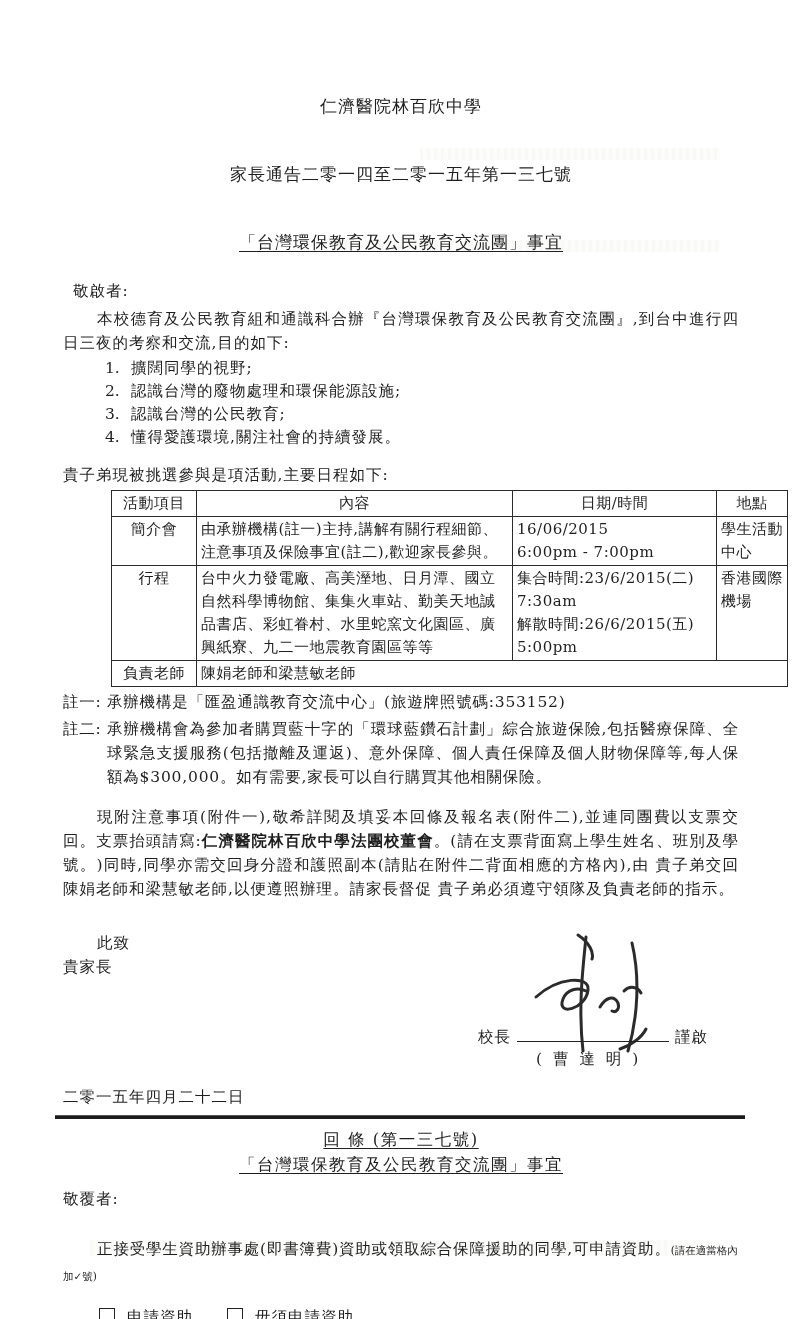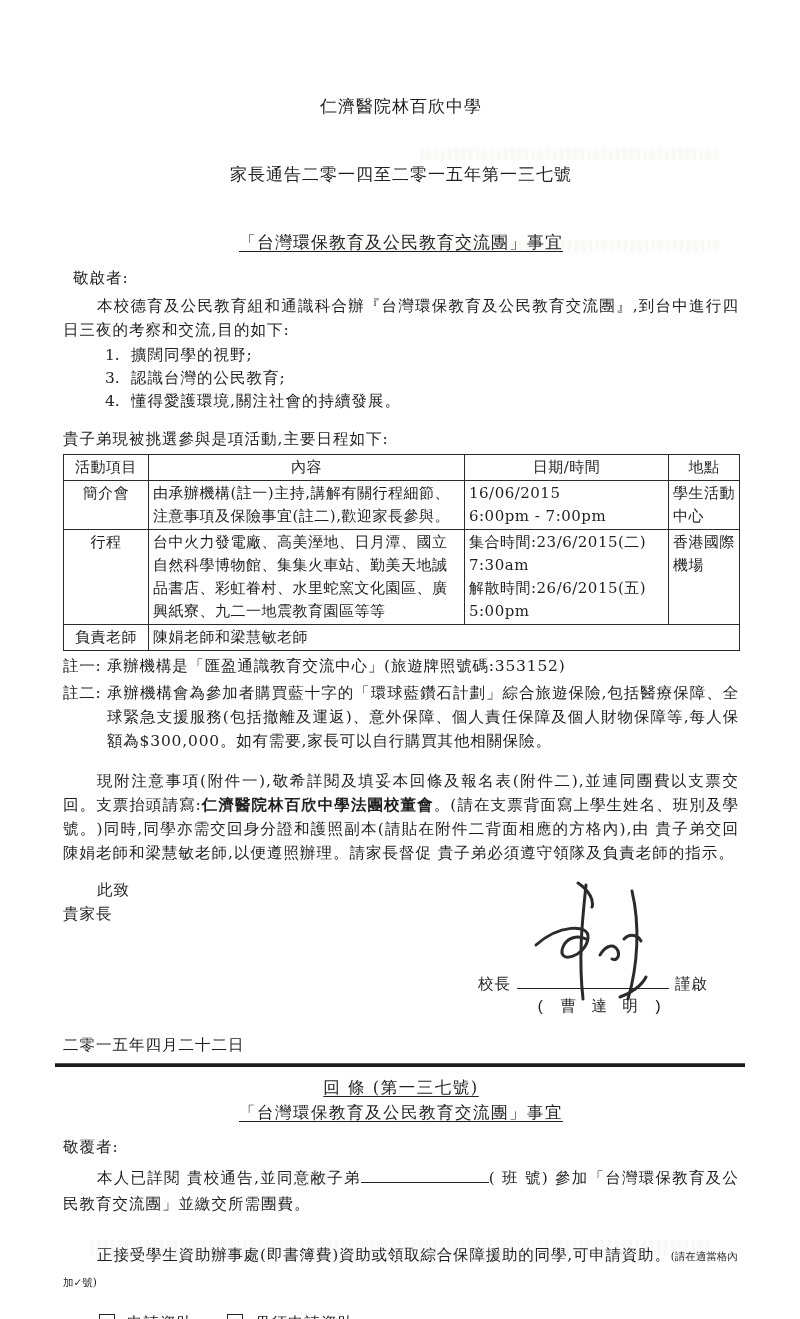--- a/index.html
+++ b/index.html
@@ -5,40 +5,40 @@
   html,body{margin:0;padding:0;background:#ffffff;}
   body{
     width:800px;height:1319px;position:relative;overflow:hidden;
     font-family:"DejaVu Serif","Liberation Serif",serif;
     color:#1f1f1f;font-size:15.5px;
   }
   .page{position:absolute;left:63px;top:50px;width:676px;}
   .center{text-align:center;}
   .title-line{font-size:17px;line-height:24px;letter-spacing:1px;margin-top:44px;}
   .u{text-decoration:underline;text-underline-offset:3px;}
-  .salutation{margin-top:12px;line-height:24px;padding-left:10px;letter-spacing:1px;}
+  .salutation{margin-top:25px;line-height:24px;padding-left:10px;letter-spacing:1px;}
   .para{margin:4px 0 0 0;line-height:24px;letter-spacing:1px;text-align:justify;}
   .indent{text-indent:2.2em;}
   ol.objectives{margin:2px 0 0 0;padding:0;list-style:none;}
   ol.objectives li{line-height:23px;letter-spacing:1px;padding-left:42px;}
   ol.objectives .num{display:inline-block;width:26px;letter-spacing:0;}
   .schedule-intro{margin-top:14px;line-height:24px;letter-spacing:1px;}
-  table.sched{border-collapse:collapse;width:676px;margin-top:3px;table-layout:fixed;}
+  table.sched{border-collapse:collapse;width:676px;margin-top:3px;table-layout:fixed;margin-left:48px;}
   table.sched th,table.sched td{
     border:1.2px solid #2b2b2b;padding:1px 4px;font-weight:normal;
     font-size:15px;line-height:23px;letter-spacing:0.5px;vertical-align:top;
   }
   table.sched th{text-align:center;}
   col.c1{width:85px;}col.c2{width:316px;}col.c3{width:204px;}col.c4{width:71px;}
   td.item{text-align:center;}
   .note{display:flex;margin-top:3px;line-height:24px;letter-spacing:0.8px;}
   .note-label{flex:0 0 44px;}
   .note-body{flex:1;text-align:justify;}
   b{font-weight:bold;}
-  .closing-block{margin-top:14px;line-height:24px;letter-spacing:1px;position:relative;height:150px;font-family:Liberation Mono, monospace;}
+  .closing-block{margin-top:30px;line-height:24px;letter-spacing:1px;position:relative;height:150px;}
   .cb-thisnotice{padding-left:34px;}
   .sig-area{position:absolute;left:415px;top:16px;width:260px;height:130px;}
   .sig-svg{position:absolute;left:42px;top:-14px;}
   .sig-row{position:absolute;left:0;top:78px;width:260px;white-space:nowrap;}
   .sig-line{display:inline-block;width:152px;border-bottom:1.5px solid #222;height:14px;margin:0 6px;}
   .sig-name{position:absolute;left:58px;top:100px;letter-spacing:3px;}
   .notice-date{line-height:24px;letter-spacing:1px;margin-top:4px;}
   .separator{margin-top:6px;height:3px;background:#1b1b1b;border-top:1px solid #555;width:690px;margin-left:-8px;}
   .reply-title{font-size:16.5px;line-height:25px;letter-spacing:1.5px;margin-top:8px;}
   .reply-para{margin-top:6px;line-height:26px;letter-spacing:1px;text-align:justify;}
@@ -63,20 +63,21 @@
   <div class="center title-line">仁濟醫院林百欣中學</div>
   <div class="center title-line">家長通告二零一四至二零一五年第一三七號</div>
   <div class="center title-line u">「台灣環保教育及公民教育交流團」事宜</div>
 
   <div class="salutation">敬啟者:</div>
 
   <p class="para indent">本校德育及公民教育組和通識科合辦『台灣環保教育及公民教育交流團』,到台中進行四日三夜的考察和交流,目的如下:</p>
 
   <ol class="objectives">
     <li><span class="num">1.</span><span>擴闊同學的視野;</span></li>
+    <li><span class="num">2.</span><span>認識台灣的廢物處理和環保能源設施;</span></li>
     <li><span class="num">3.</span><span>認識台灣的公民教育;</span></li>
     <li><span class="num">4.</span><span>懂得愛護環境,關注社會的持續發展。</span></li>
   </ol>
 
   <div class="schedule-intro">貴子弟現被挑選參與是項活動,主要日程如下:</div>
 
   <table class="sched">
     <colgroup>
         <col class="c1">
         <col class="c2">
@@ -152,21 +153,20 @@
 
   <div class="notice-date">二零一五年四月二十二日</div>
 
   <div class="separator"></div>
 
   <div class="center reply-title u">回  條 (第一三七號)</div>
   <div class="center reply-title u" style="margin-top:0;">「台灣環保教育及公民教育交流團」事宜</div>
 
   <div style="margin-top:10px;line-height:24px;letter-spacing:1px;">敬覆者:</div>
 
-  <p class="reply-para indent"><span>本人已詳閱 貴校通告,並同意敝子弟</span><span class="blank blank-student"></span><span>(  班  號) 參加「台灣環保教育及公民教育交流團」並繳交所需團費。</span></p>
 
   <p class="subsidy-line"><span>正接受學生資助辦事處(即書簿費)資助或領取綜合保障援助的同學,可申請資助。</span><span class="small-note">(請在適當格內加✓號)</span></p>
 
   <div class="checkbox-row">
     <span class="cbox"></span><span>申請資助</span>
     <span class="cbox cbox2"></span><span>毋須申請資助</span>
   </div>
 
 </div>
 

